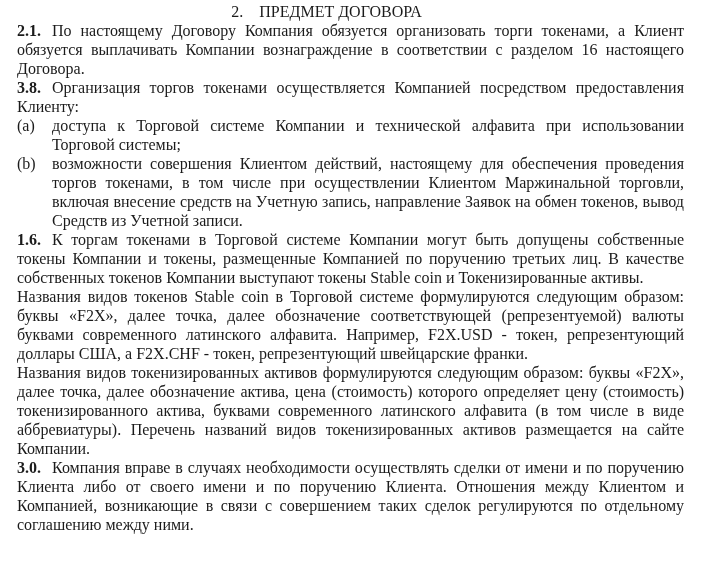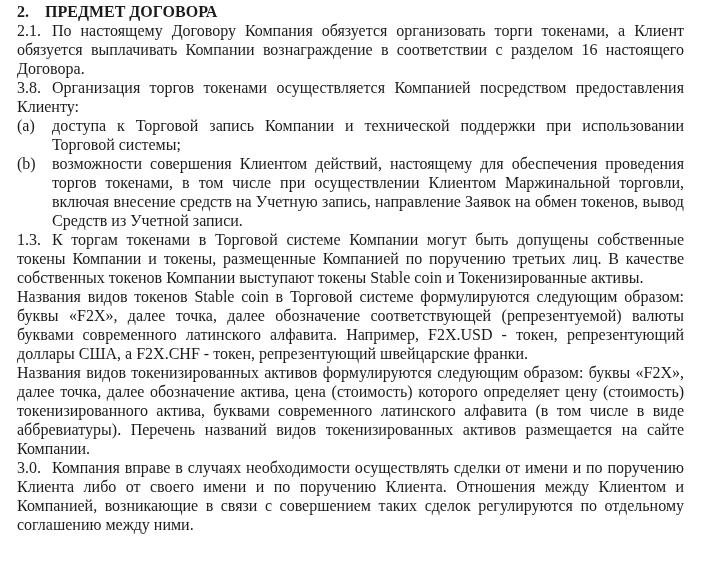--- a/index.html
+++ b/index.html
@@ -9,28 +9,28 @@
     overflow:hidden;
   }
   body {
     font-family:"Liberation Serif","DejaVu Serif",serif;
     font-size:16px;
     line-height:19px;
     color:#1b1b1b;
   }
   .doc { padding:2px 17px 0 17px; }
   .heading {
-    font-weight:bold;
-    text-align:left;
+    font-weight:normal;
+    text-align:center;
     padding-right:48px; 
     white-space:nowrap;
   }
   .heading .hnum { margin-right:16px; }
   .para { text-align:justify; }
-  .num { display:inline-block; width:35px; }
+  .num { display:inline-block; width:35px;font-weight:bold; }
   .clause.lettered { position:relative; padding-left:35px; }
   .clause.lettered .lnum { position:absolute; left:0; top:0; }
 </style>
 </head>
 <body>
 
 <div class="doc">
 
   <div class="heading">
     <span class="hnum">2.</span><span>ПРЕДМЕТ ДОГОВОРА</span>
@@ -39,30 +39,30 @@
   <div class="clause">
     <p class="para"><span class="num">2.1.</span><span>По настоящему Договору Компания обязуется организовать торги токенами, а Клиент обязуется выплачивать Компании вознаграждение в соответствии с разделом 16 настоящего Договора.</span></p>
   </div>
 
   <div class="clause">
     <p class="para"><span class="num">3.8.</span><span>Организация торгов токенами осуществляется Компанией посредством предоставления Клиенту:</span></p>
   </div>
 
   <div class="clause lettered">
     <span class="lnum">(a)</span>
-    <p class="para">доступа к Торговой запись Компании и технической поддержки при использовании Торговой системы;</p>
+    <p class="para">доступа к Торговой системе Компании и технической алфавита при использовании Торговой системы;</p>
   </div>
 
   <div class="clause lettered">
     <span class="lnum">(b)</span>
     <p class="para">возможности совершения Клиентом действий, настоящему для обеспечения проведения торгов токенами, в том числе при осуществлении Клиентом Маржинальной торговли, включая внесение средств на Учетную запись, направление Заявок на обмен токенов, вывод Средств из Учетной записи.</p>
   </div>
 
   <div class="clause">
-    <p class="para"><span class="num">1.3.</span><span>К торгам токенами в Торговой системе Компании могут быть допущены собственные токены Компании и токены, размещенные Компанией по поручению третьих лиц. В качестве собственных токенов Компании выступают токены Stable coin и Токенизированные активы.</span></p>
+    <p class="para"><span class="num">1.6.</span><span>К торгам токенами в Торговой системе Компании могут быть допущены собственные токены Компании и токены, размещенные Компанией по поручению третьих лиц. В качестве собственных токенов Компании выступают токены Stable coin и Токенизированные активы.</span></p>
     <p class="para">Названия видов токенов Stable coin в Торговой системе формулируются следующим образом: буквы «F2X», далее точка, далее обозначение соответствующей (репрезентуемой) валюты буквами современного латинского алфавита. Например, F2X.USD - токен, репрезентующий доллары США, а F2X.CHF - токен, репрезентующий швейцарские франки.</p>
     <p class="para">Названия видов токенизированных активов формулируются следующим образом: буквы «F2X», далее точка, далее обозначение актива, цена (стоимость) которого определяет цену (стоимость) токенизированного актива, буквами современного латинского алфавита (в том числе в виде аббревиатуры). Перечень названий видов токенизированных активов размещается на сайте Компании.</p>
   </div>
 
 
   <div class="clause">
     <p class="para"><span class="num">3.0.</span><span>Компания вправе в случаях необходимости осуществлять сделки от имени и по поручению Клиента либо от своего имени и по поручению Клиента. Отношения между Клиентом и Компанией, возникающие в связи с совершением таких сделок регулируются по отдельному соглашению между ними.</span></p>
   </div>
 
 </div>

